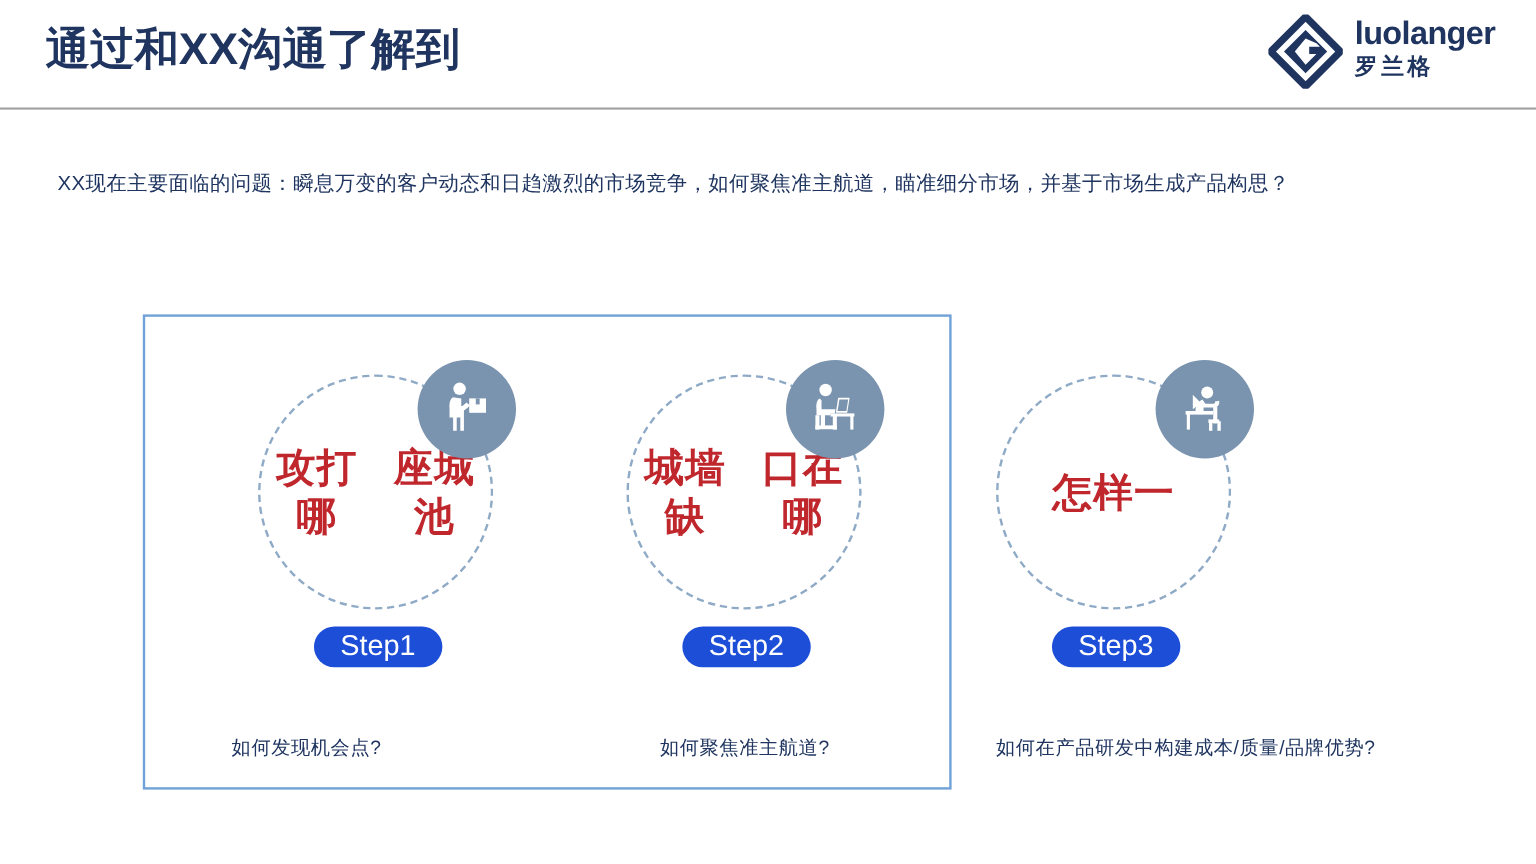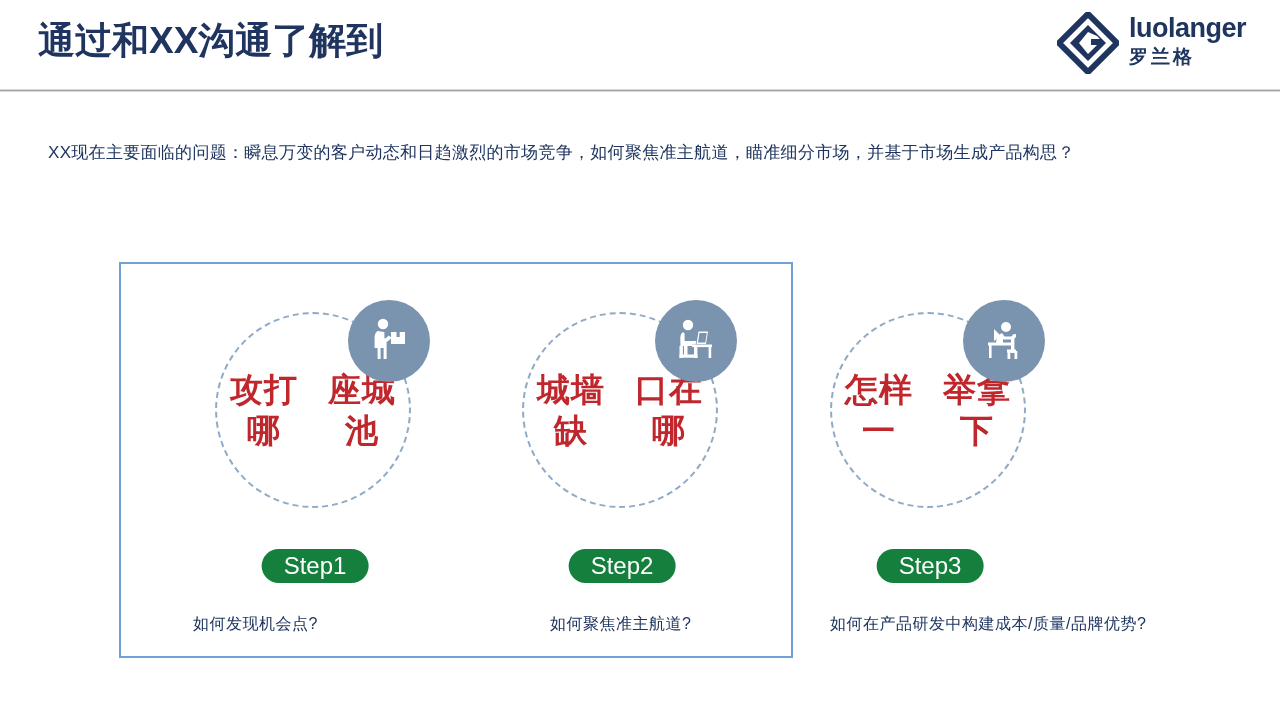--- a/index.html
+++ b/index.html
@@ -152,24 +152,24 @@
     border-radius: 50%;
     background: #7A93AE;
     display: flex;
     align-items: center;
     justify-content: center;
   }
   .badge svg { display: block; }
 
   .step-pill {
     position: absolute;
-    top: 249px;
+    top: 222px;
     left: 50%;
     transform: translateX(-50%);
-    background: #15803d;
+    background: #1d4ed8;
     border-radius: 19px;
     color: #ffffff;
     font-size: 24px;
     line-height: 34px;
     padding: 0 22px;
     height: 34px;
     white-space: nowrap;
   }
 
   
@@ -248,21 +248,20 @@
       <rect x="38.6" y="31" width="2.6" height="12" fill="#ffffff"></rect>
     </svg>
   </div>
   <div class="step-pill">Step2</div>
 </div>
 
 <div class="step-group g3">
   <div class="dashed-circle"></div>
   <div class="circle-label">
     <span>怎样一</span>
-    <span>举拿下</span>
   </div>
   <div class="badge">
     <svg width="52" height="52" viewBox="0 0 52 52">
       <circle cx="28" cy="12" r="5" fill="#ffffff"></circle>
       <path d="M24 18 C20 20 18 24 18.5 28 L25 28 L25 24.5 L34 24.5 C37 24.5 38.5 22 38 19 L34.5 19.6 C34.8 21.2 34 21.5 32.6 21.5 L26.5 21.5 Z" fill="#ffffff"></path>
       <path d="M33 24 L36.4 24 L36.4 38 L33 38 Z" fill="#ffffff"></path>
       <rect x="29" y="34.5" width="9" height="3" fill="#ffffff"></rect>
       <rect x="36.5" y="36" width="2.8" height="8" fill="#ffffff"></rect>
       <rect x="29.5" y="36" width="2.8" height="8" fill="#ffffff"></rect>
       <rect x="10" y="27.5" width="23" height="3" fill="#ffffff"></rect>

